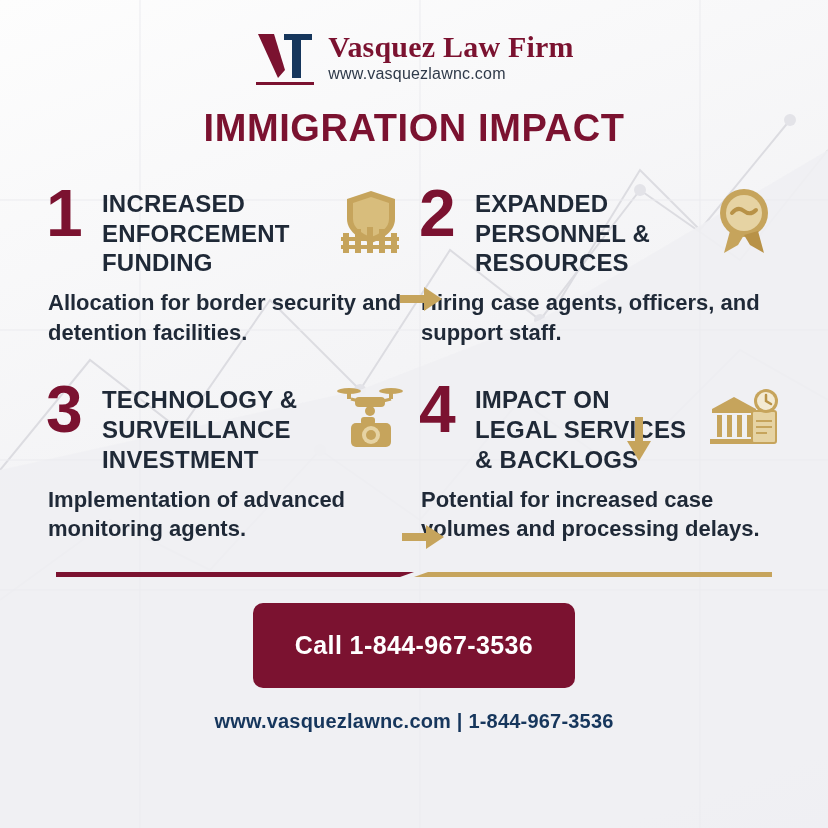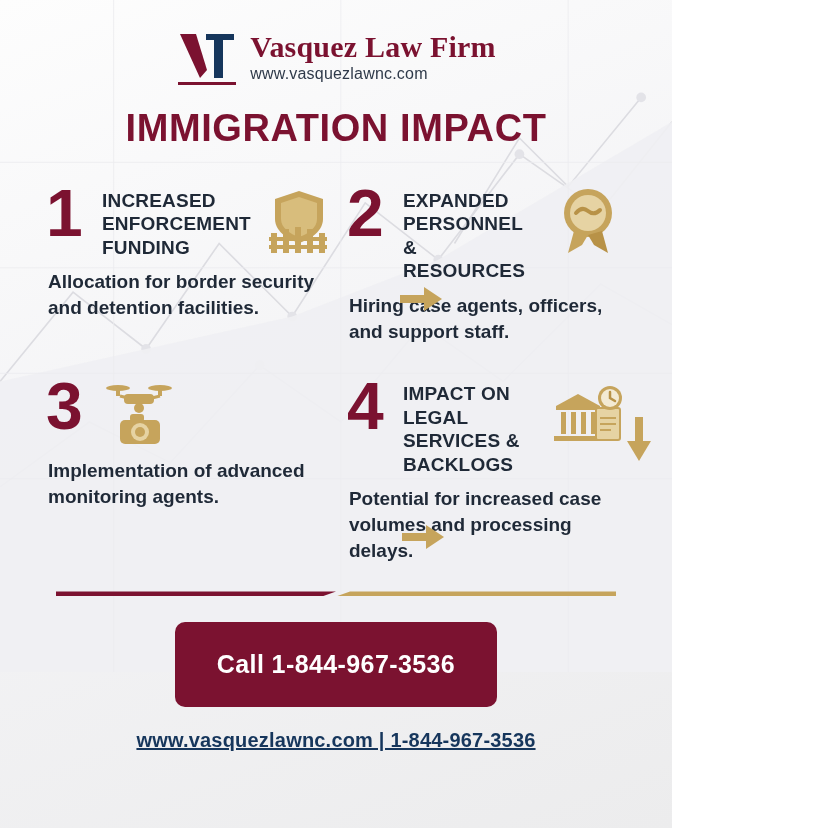--- a/index.html
+++ b/index.html
@@ -8,21 +8,21 @@
   }
   body {
     width: 828px;
     height: 828px;
     font-family: "Liberation Sans", sans-serif;
     background: #ffffff;
     overflow: hidden;
   }
   .poster {
     position: relative;
-    width: 672px;
+    width: 828px;
     height: 828px;
     background: linear-gradient(160deg, #fdfdfd 0%, #f4f4f6 45%, #ececed 100%);
     overflow: hidden;
   }
   
   .bg-art {
     position: absolute;
     inset: 0;
     z-index: 0;
     pointer-events: none;
@@ -96,39 +96,39 @@
   .num {
     font-size: 66px;
     line-height: 0.86;
     font-weight: bold;
     color: #7b1230;
     flex: none;
     width: 46px;
     text-align: left;
   }
   .head-text {
-    font-size: 19px;
+    font-size: 24px;
     font-weight: bold;
     color: #1f2937;
     line-height: 1.24;
     letter-spacing: 0.2px;
     text-transform: uppercase;
     padding-top: 4px;
     flex: 1 1 auto;
   }
   .cell-icon {
     flex: none;
     width: 76px;
     height: 70px;
     display: flex;
     align-items: center;
     justify-content: center;
   }
   .cell-body {
-    font-size: 19px;
+    font-size: 22px;
     font-weight: bold;
     color: #1f2937;
     line-height: 1.35;
     margin-top: 10px;
     padding-left: 2px;
   }
 
   
   .arrow-h {
     position: absolute;
@@ -182,21 +182,20 @@
     cursor: pointer;
     font-family: "Liberation Sans", sans-serif;
   }
   .footer {
     text-align: center;
     margin-top: 22px;
     font-size: 20px;
     font-weight: bold;
     color: #16365c;
     letter-spacing: 0.2px;
-    text-decoration: underline;
   }
 </style>
 </head>
 <body>
 
 <div class="poster">
 
   <svg class="bg-art" viewBox="0 0 828 828" preserveAspectRatio="none">
     <g stroke="#dcdce1" stroke-width="2" fill="none">
       <polyline points="0,470 90,360 180,430 270,300 360,390 450,250 540,320 640,190 740,260 828,150"></polyline>
@@ -284,20 +283,21 @@
               <path d="M52 46 L58 68 L44 60 L38 50 Z" fill="#b89247"></path>
             </svg>
           </div>
         </div>
         <div class="cell-body">Hiring case agents, officers, and support staff.</div>
       </div>
 
       <div class="cell">
         <div class="cell-head">
           <div class="num">3</div>
+          <div class="head-text">TECHNOLOGY &amp; SURVEILLANCE INVESTMENT</div>
           <div class="cell-icon">
             <svg viewBox="0 0 76 70" width="76" height="70">
               <g fill="#c6a45c">
                 <ellipse cx="16" cy="10" rx="12" ry="3"></ellipse>
                 <ellipse cx="58" cy="10" rx="12" ry="3"></ellipse>
                 <rect x="14" y="10" width="4" height="8"></rect>
                 <rect x="56" y="10" width="4" height="8"></rect>
                 <rect x="22" y="16" width="30" height="10" rx="4"></rect>
                 <path d="M18 18 L26 20 M58 18 L50 20" stroke="#c6a45c" stroke-width="3"></path>
                 <circle cx="37" cy="30" r="5"></circle>

